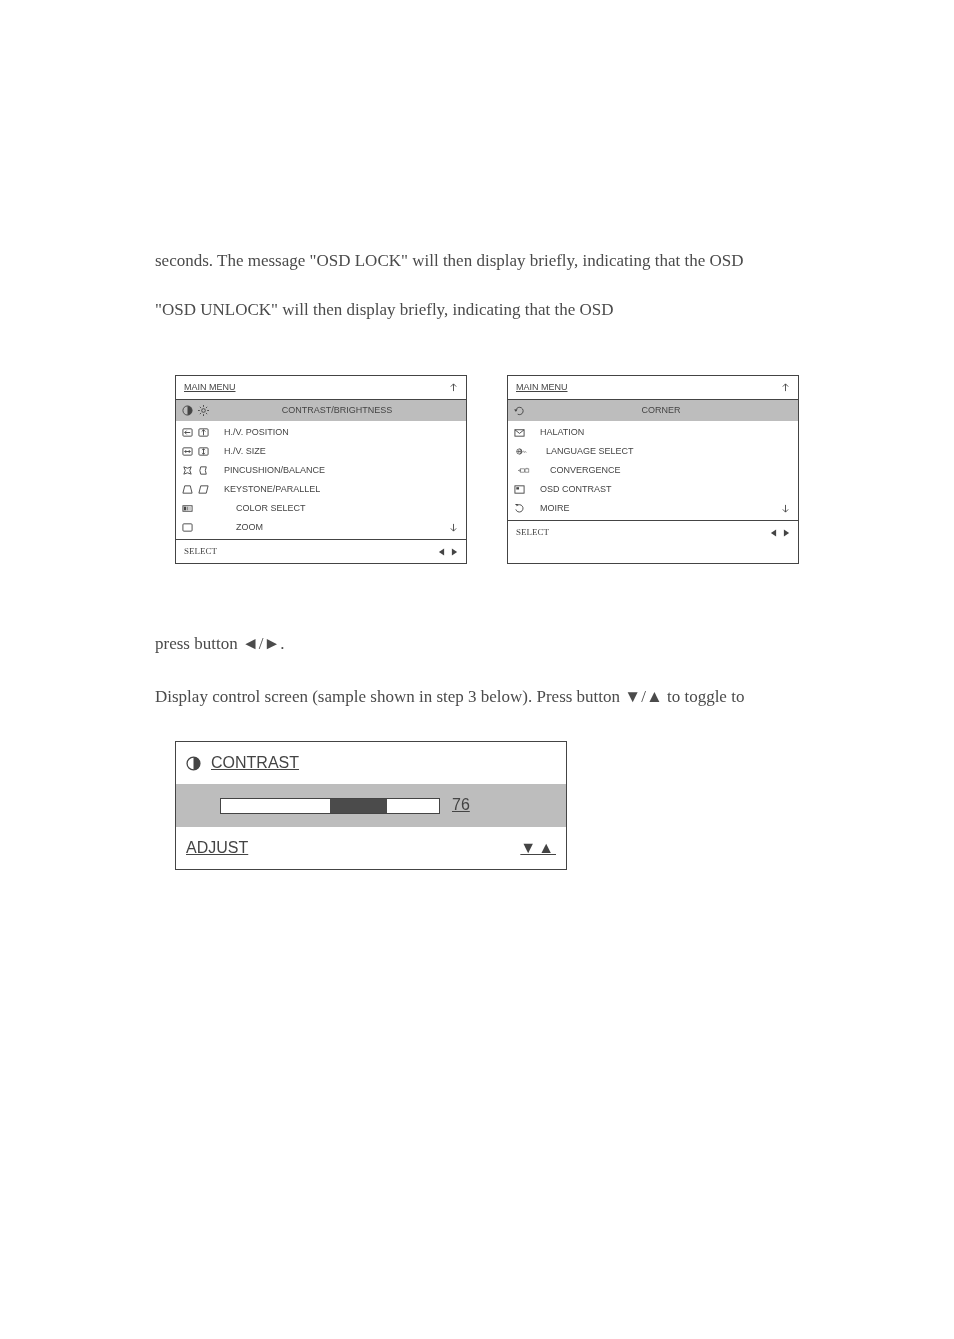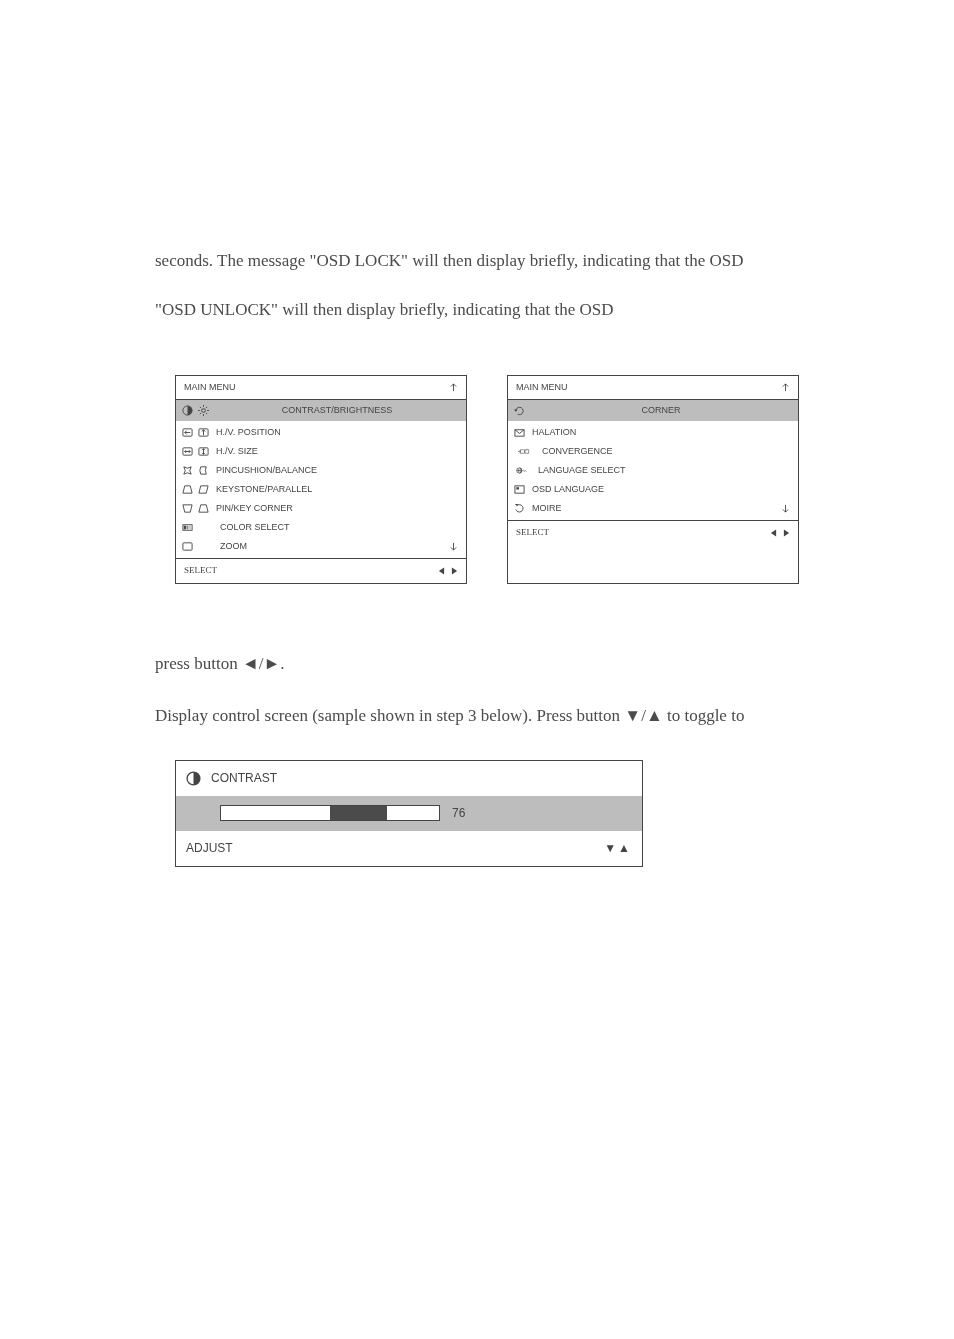--- a/index.html
+++ b/index.html
@@ -28,37 +28,37 @@
     font-size: 9px;
     color: #444;
   }
   .osd-title-row {
     display: flex;
     align-items: center;
     justify-content: space-between;
     padding: 3px 8px;
     border-bottom: 1px solid #444;
   }
-  .osd-title { font-weight: normal; }
+  .osd-title { font-weight: normal; text-decoration: underline; }
   .osd-up svg, .osd-down svg { width: 9px; height: 9px; display:block; }
   .osd-highlight {
     display: flex;
     align-items: center;
     background: #bdbdbd;
     padding: 2px 8px 2px 4px;
     gap: 6px;
     text-align: center;
   }
   .osd-body {
     padding: 2px 8px 2px 4px;
   }
   .osd-row {
     display: flex;
     align-items: center;
-    gap: 6px;
+    gap: 14px;
     padding: 1px 0;
   }
   .icon-slot { width: 14px; height: 12px; display:flex; align-items:center; justify-content:center; }
   .icon-slot svg { width: 13px; height: 11px; display:block; }
   .icon-pair { display:flex; gap:2px; }
   .osd-label { flex: 1; }
   .osd-footer {
     display: flex;
     align-items: center;
     justify-content: space-between;
@@ -71,26 +71,27 @@
   .last-row-arrow svg { width: 9px; height: 9px; display:block; }
 
   .step-block { margin-top: 64px; }
   .step-line { margin: 0 0 20px 0; }
   .triangle-left::before { content: "◄"; font-family: Arial, sans-serif; }
   .triangle-right::before { content: "►"; font-family: Arial, sans-serif; }
   .triangle-down::before { content: "▼"; font-family: Arial, sans-serif; }
   .triangle-up::before { content: "▲"; font-family: Arial, sans-serif; }
 
   .control-panel {
-    width: 468px;
+    width: 392px;
     border: 1px solid #444;
     font-family: Arial, sans-serif;
-    font-size: 12px;
+    font-size: 16px;
     color: #444;
     margin: 28px 0 0 20px;
+    text-decoration: underline;
   }
   .control-title {
     display: flex;
     align-items: center;
     gap: 10px;
     padding: 6px 10px;
   }
   .control-title svg { width: 15px; height: 15px; display:block; }
   .control-bar-row {
     display:flex;
@@ -228,35 +229,20 @@
               </span>
             <span class="icon-slot">
                 <svg viewBox="0 0 12 12">
                   <path d="M3 2 L11 2 L9 10 L1 10 Z" stroke="#444" fill="none"></path>
                 </svg>
               </span>
           </span>
           <span class="osd-label">KEYSTONE/PARALLEL</span>
         </div>
         <div class="osd-row">
-          <span class="icon-pair">
-            <span class="icon-slot">
-                <svg viewBox="0 0 12 12">
-                  <path d="M1 2 L11 2 L9 10 L3 10 Z" stroke="#444" fill="none"></path>
-                </svg>
-              </span>
-            <span class="icon-slot">
-                <svg viewBox="0 0 12 12">
-                  <path d="M3 2 L9 2 L11 10 L1 10 Z" stroke="#444" fill="none"></path>
-                </svg>
-              </span>
-          </span>
-          <span class="osd-label">PIN/KEY CORNER</span>
-        </div>
-        <div class="osd-row">
           <span class="icon-slot">
               <svg viewBox="0 0 12 12">
                 <rect x="1" y="3" width="10" height="6" stroke="#444" fill="none"></rect>
                 <rect x="2" y="4" width="2.5" height="4" fill="#444"></rect>
                 <rect x="5" y="4" width="2" height="4" fill="#888"></rect>
                 <rect x="7.5" y="4" width="2.5" height="4" fill="#ccc"></rect>
               </svg>
             </span>
           <span class="icon-slot"></span>
           <span class="osd-label">COLOR SELECT</span>
@@ -311,48 +297,48 @@
         <div class="osd-row">
           <span class="icon-slot">
               <svg viewBox="0 0 12 12">
                 <rect x="1" y="3" width="10" height="7" stroke="#444" fill="none"></rect>
                 <path d="M1 3 L6 7 L11 3" stroke="#444" fill="none"></path>
               </svg>
             </span>
           <span class="osd-label">HALATION</span>
         </div>
         <div class="osd-row">
+          <span class="icon-slot" style="width:20px">
+              <svg viewBox="0 0 20 12" width="20">
+                <circle cx="5" cy="6" r="4" stroke="#444" fill="none"></circle>
+                <path d="M5 2 A4 4 0 0 1 5 10 M1 6 L9 6 M3 3 Q5 6 3 9 M7 3 Q5 6 7 9" stroke="#444" fill="none"></path>
+                <path d="M11 9 Q13 2 15 9 Q17 4 19 9" stroke="#444" fill="none" transform="scale(0.7) translate(4,2)"></path>
+              </svg>
+            </span>
+          <span class="osd-label">LANGUAGE SELECT</span>
+        </div>
+        <div class="osd-row">
           <span class="icon-slot" style="width:24px">
               <svg viewBox="0 0 24 12" width="24">
                 <rect x="5" y="3" width="7" height="6" stroke="#444" fill="none"></rect>
                 <rect x="13" y="3" width="7" height="6" stroke="#444" fill="none"></rect>
                 <path d="M1 6 L5 6 M1 6 L3 4 M1 6 L3 8" stroke="#444" fill="none"></path>
                 <line x1="16.5" y1="1" x2="16.5" y2="3" stroke="#444"></line>
               </svg>
             </span>
           <span class="osd-label">CONVERGENCE</span>
         </div>
         <div class="osd-row">
-          <span class="icon-slot" style="width:20px">
-              <svg viewBox="0 0 20 12" width="20">
-                <circle cx="5" cy="6" r="4" stroke="#444" fill="none"></circle>
-                <path d="M5 2 A4 4 0 0 1 5 10 M1 6 L9 6 M3 3 Q5 6 3 9 M7 3 Q5 6 7 9" stroke="#444" fill="none"></path>
-                <path d="M11 9 Q13 2 15 9 Q17 4 19 9" stroke="#444" fill="none" transform="scale(0.7) translate(4,2)"></path>
-              </svg>
-            </span>
-          <span class="osd-label">LANGUAGE SELECT</span>
-        </div>
-        <div class="osd-row">
           <span class="icon-slot">
               <svg viewBox="0 0 12 12">
                 <rect x="1" y="2" width="10" height="8" stroke="#444" fill="none"></rect>
                 <rect x="2.5" y="3.5" width="3" height="2.5" fill="#444"></rect>
               </svg>
             </span>
-          <span class="osd-label">OSD LANGUAGE</span>
+          <span class="osd-label">OSD CONTRAST</span>
         </div>
         <div class="osd-row">
           <span class="icon-slot">
               <svg viewBox="0 0 12 12">
                 <path d="M3 3 A4 4 0 1 1 2 7" stroke="#444" fill="none"></path>
                 <polygon points="3,3 1,1 5,1" fill="#444"></polygon>
               </svg>
             </span>
           <span class="osd-label">MOIRE</span>
           <span class="last-row-arrow">

